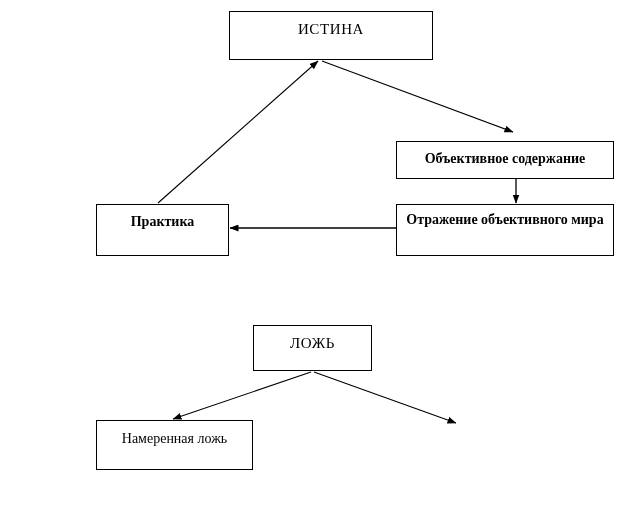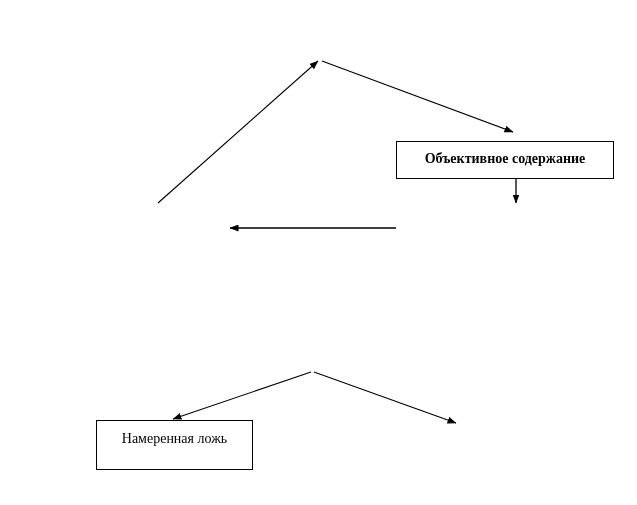--- a/index.html
+++ b/index.html
@@ -117,25 +117,37 @@
 
     <line x1="516" y1="171" x2="516" y2="203" stroke="#000000" stroke-width="1.3" marker-end="url(#arrowhead)"></line>
 
     <line x1="396" y1="228" x2="230" y2="228" stroke="#000000" stroke-width="1.3" marker-end="url(#arrowhead)"></line>
 
     <line x1="311" y1="372" x2="173" y2="419" stroke="#000000" stroke-width="1.1" marker-end="url(#arrowhead)"></line>
 
     <line x1="314" y1="372" x2="456" y2="423" stroke="#000000" stroke-width="1.1" marker-end="url(#arrowhead)"></line>
   </svg>
 
+  <div class="node" id="node-istina">
+    <span class="node-label">ИСТИНА</span>
+  </div>
 
   <div class="node" id="node-obj-soderzhanie">
     <span class="node-label">Объективное содержание</span>
   </div>
 
+  <div class="node" id="node-otrazhenie">
+    <span class="node-label">Отражение объективного мира</span>
+  </div>
 
+  <div class="node" id="node-praktika">
+    <span class="node-label">Практика</span>
+  </div>
 
+  <div class="node" id="node-lozh">
+    <span class="node-label">ЛОЖЬ</span>
+  </div>
 
   <div class="node" id="node-namerennaya-lozh">
     <span class="node-label">Намеренная ложь</span>
   </div>
 
 </div>
 
 </body></html>

